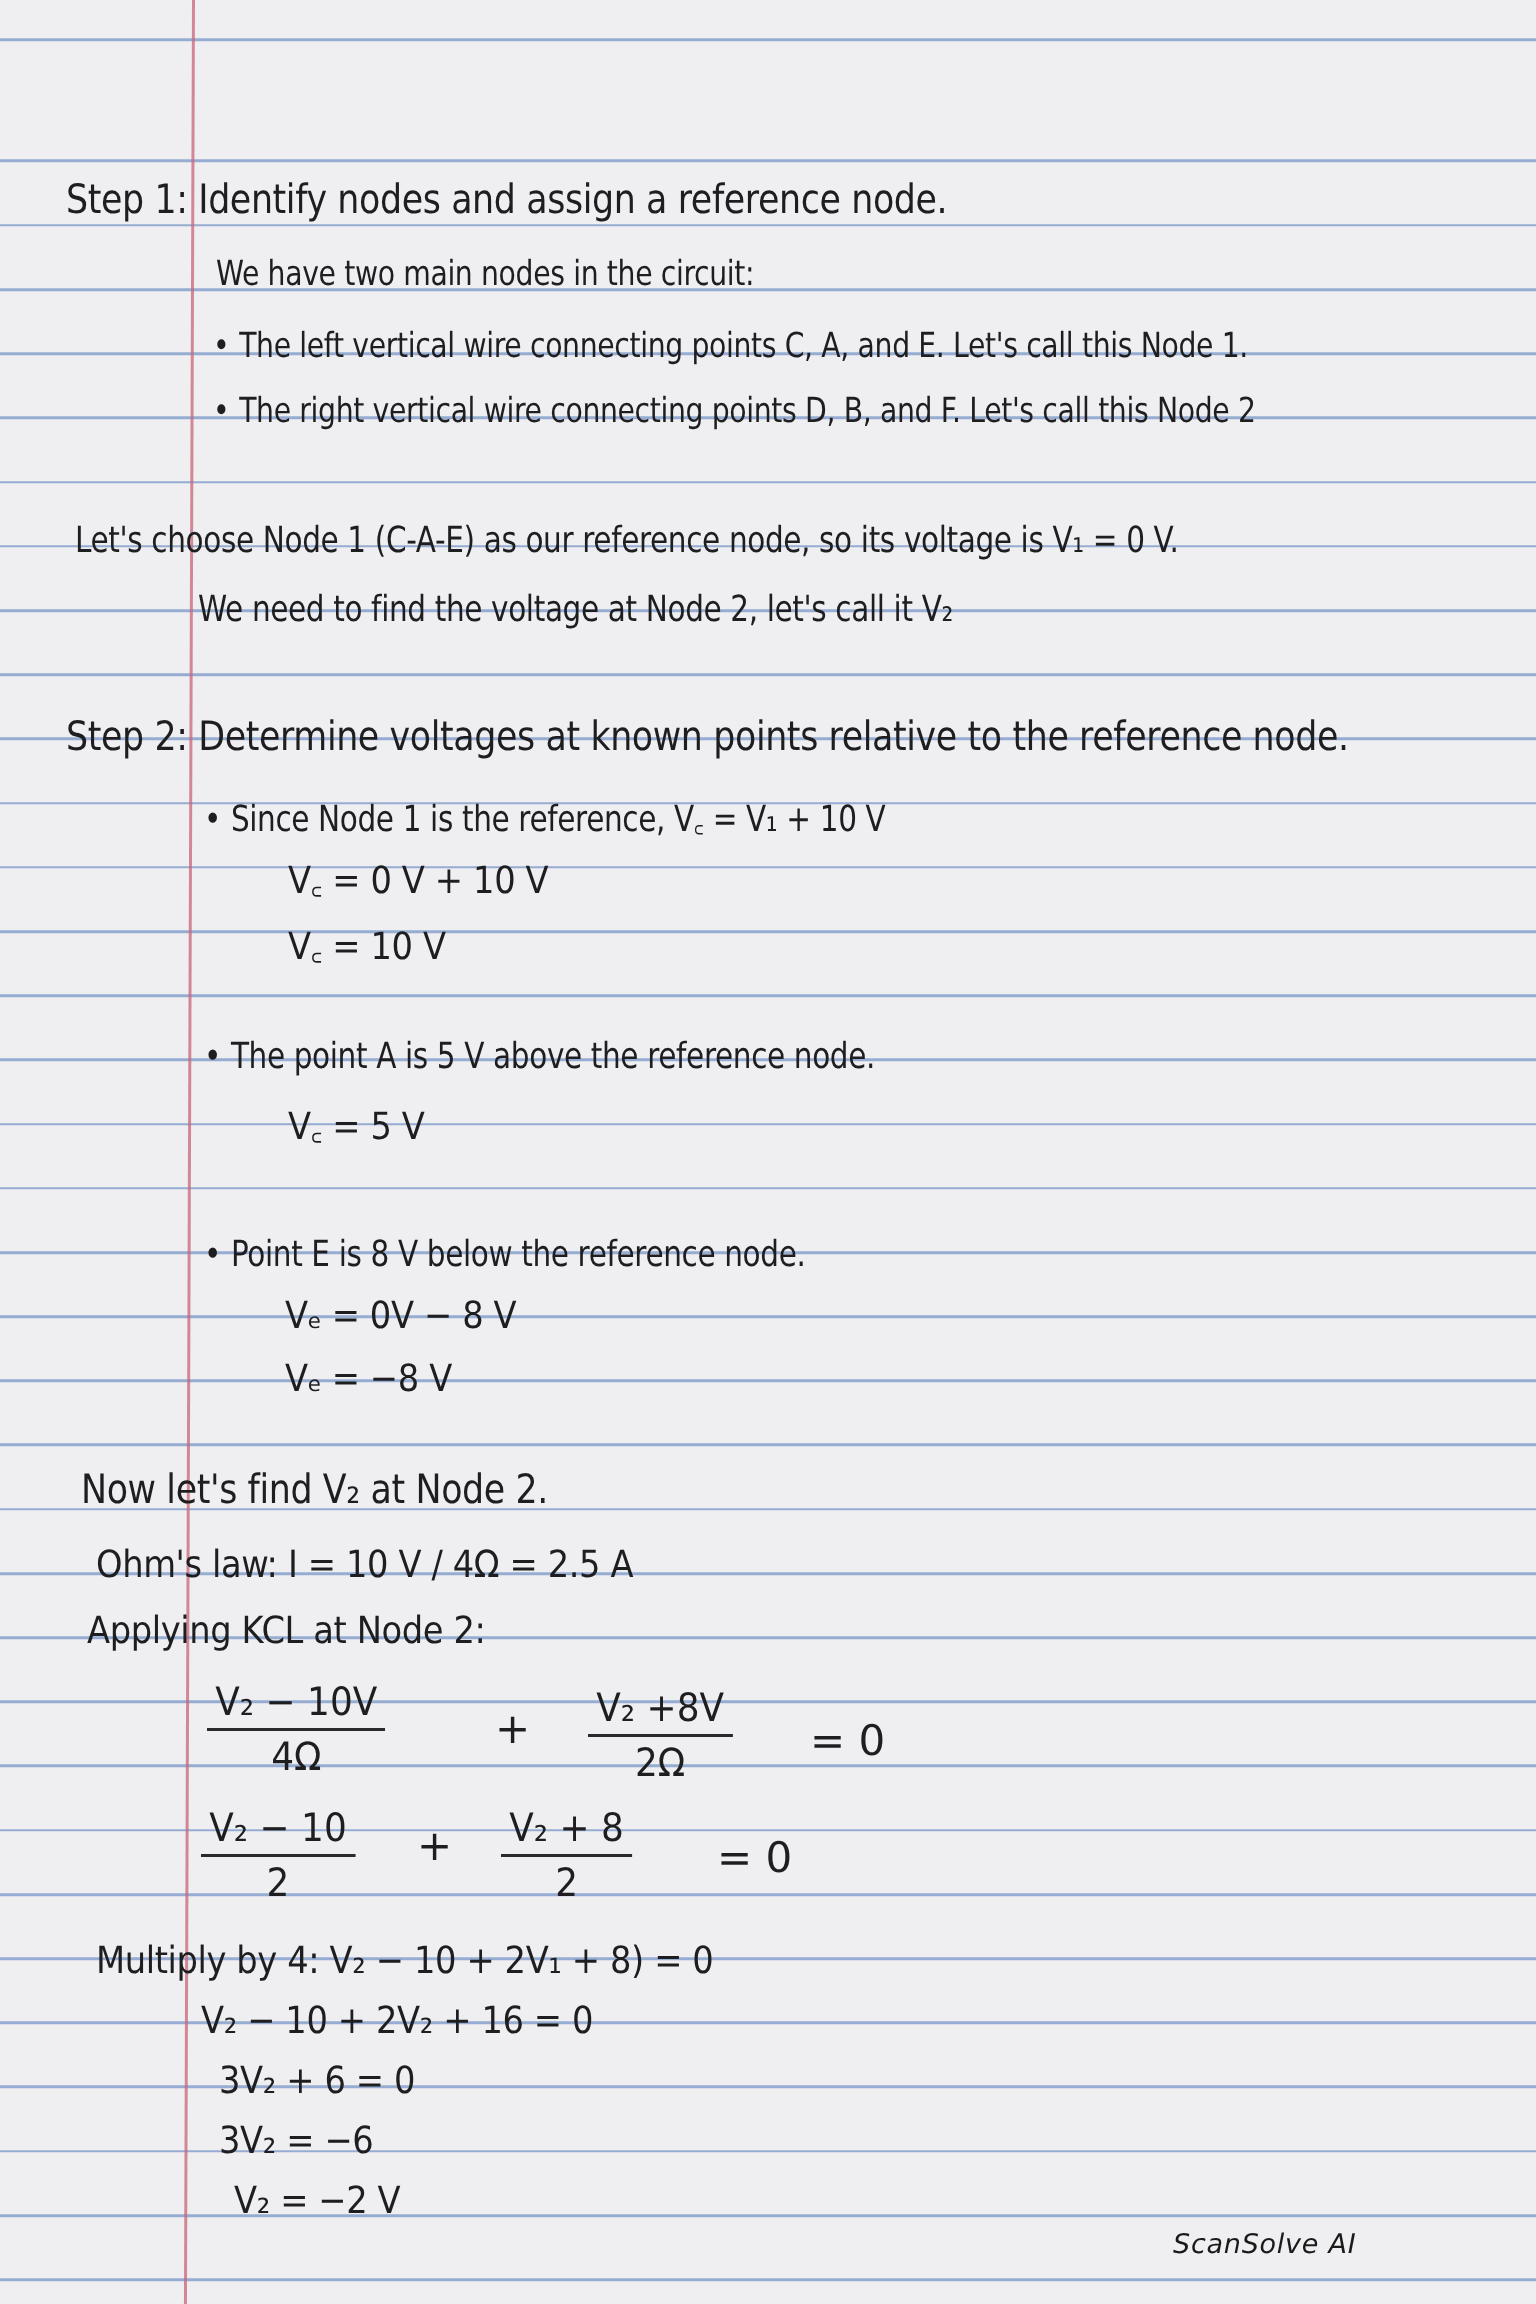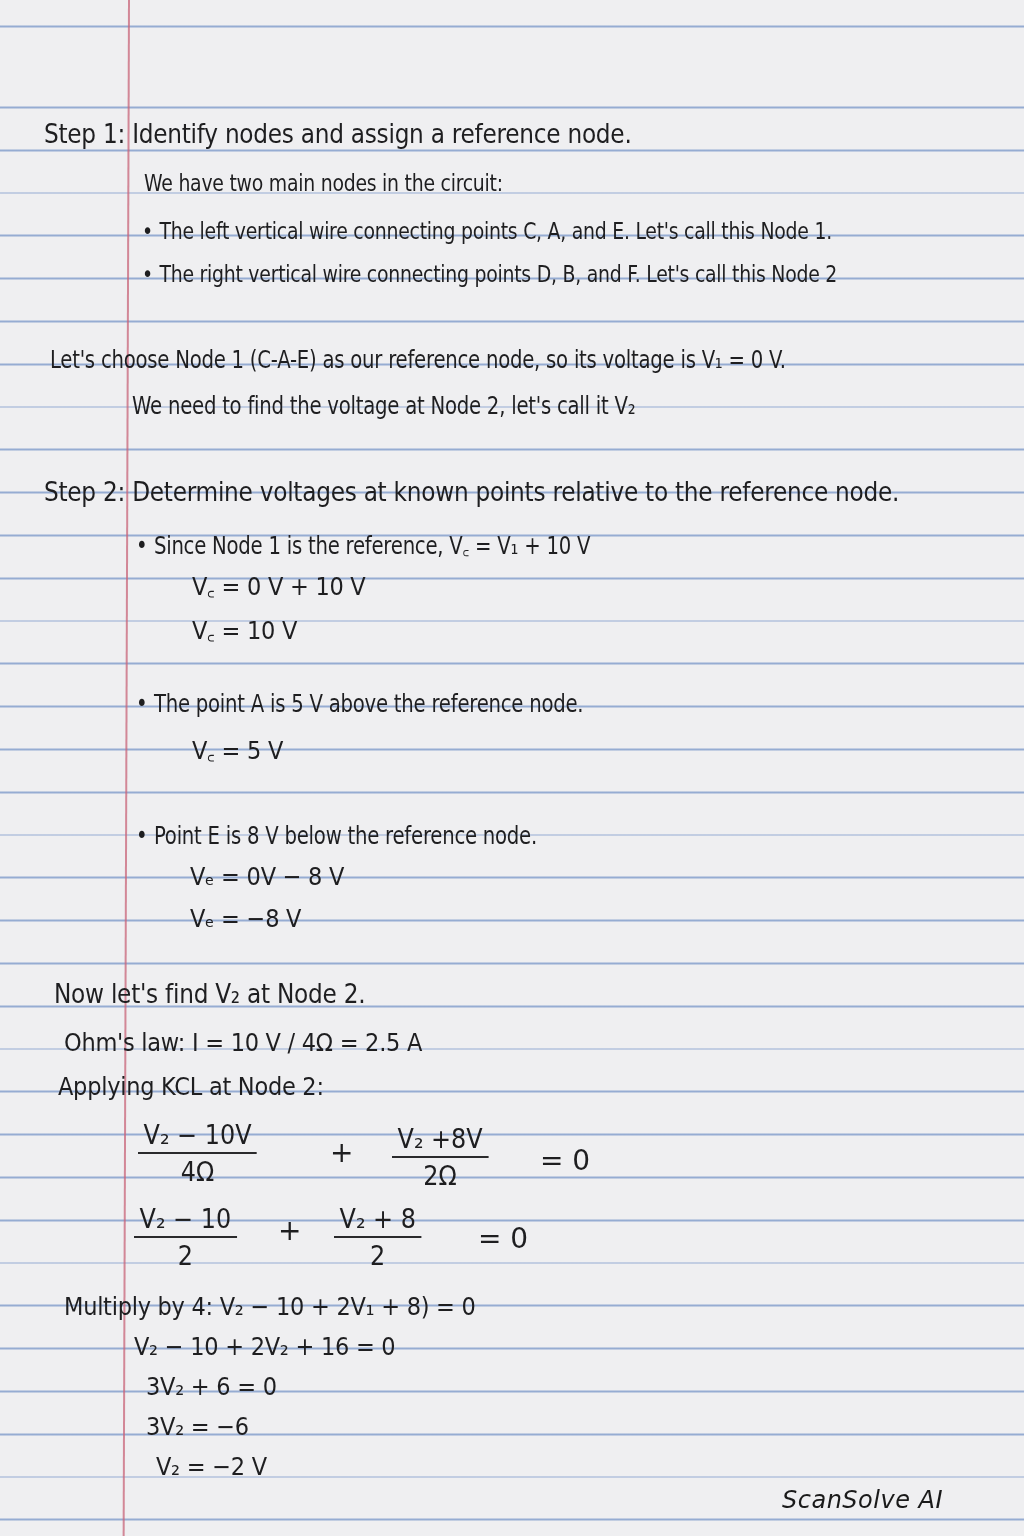--- a/index.html
+++ b/index.html
@@ -82,21 +82,21 @@
     .op {
       position: absolute;
       font-family: "DejaVu Sans", sans-serif;
       font-size: 28px;
       color: #1e1e20;
       white-space: nowrap;
     }
     .brand {
       position: absolute;
       font-family: "DejaVu Sans", sans-serif;
-      font-size: 24px;
+      font-size: 18px;
       font-style: italic;
       color: #1a1a1a;
       letter-spacing: 0.5px;
       white-space: nowrap;
     }
   </style>
 </head>
 <body>
 
 <div class="page">

